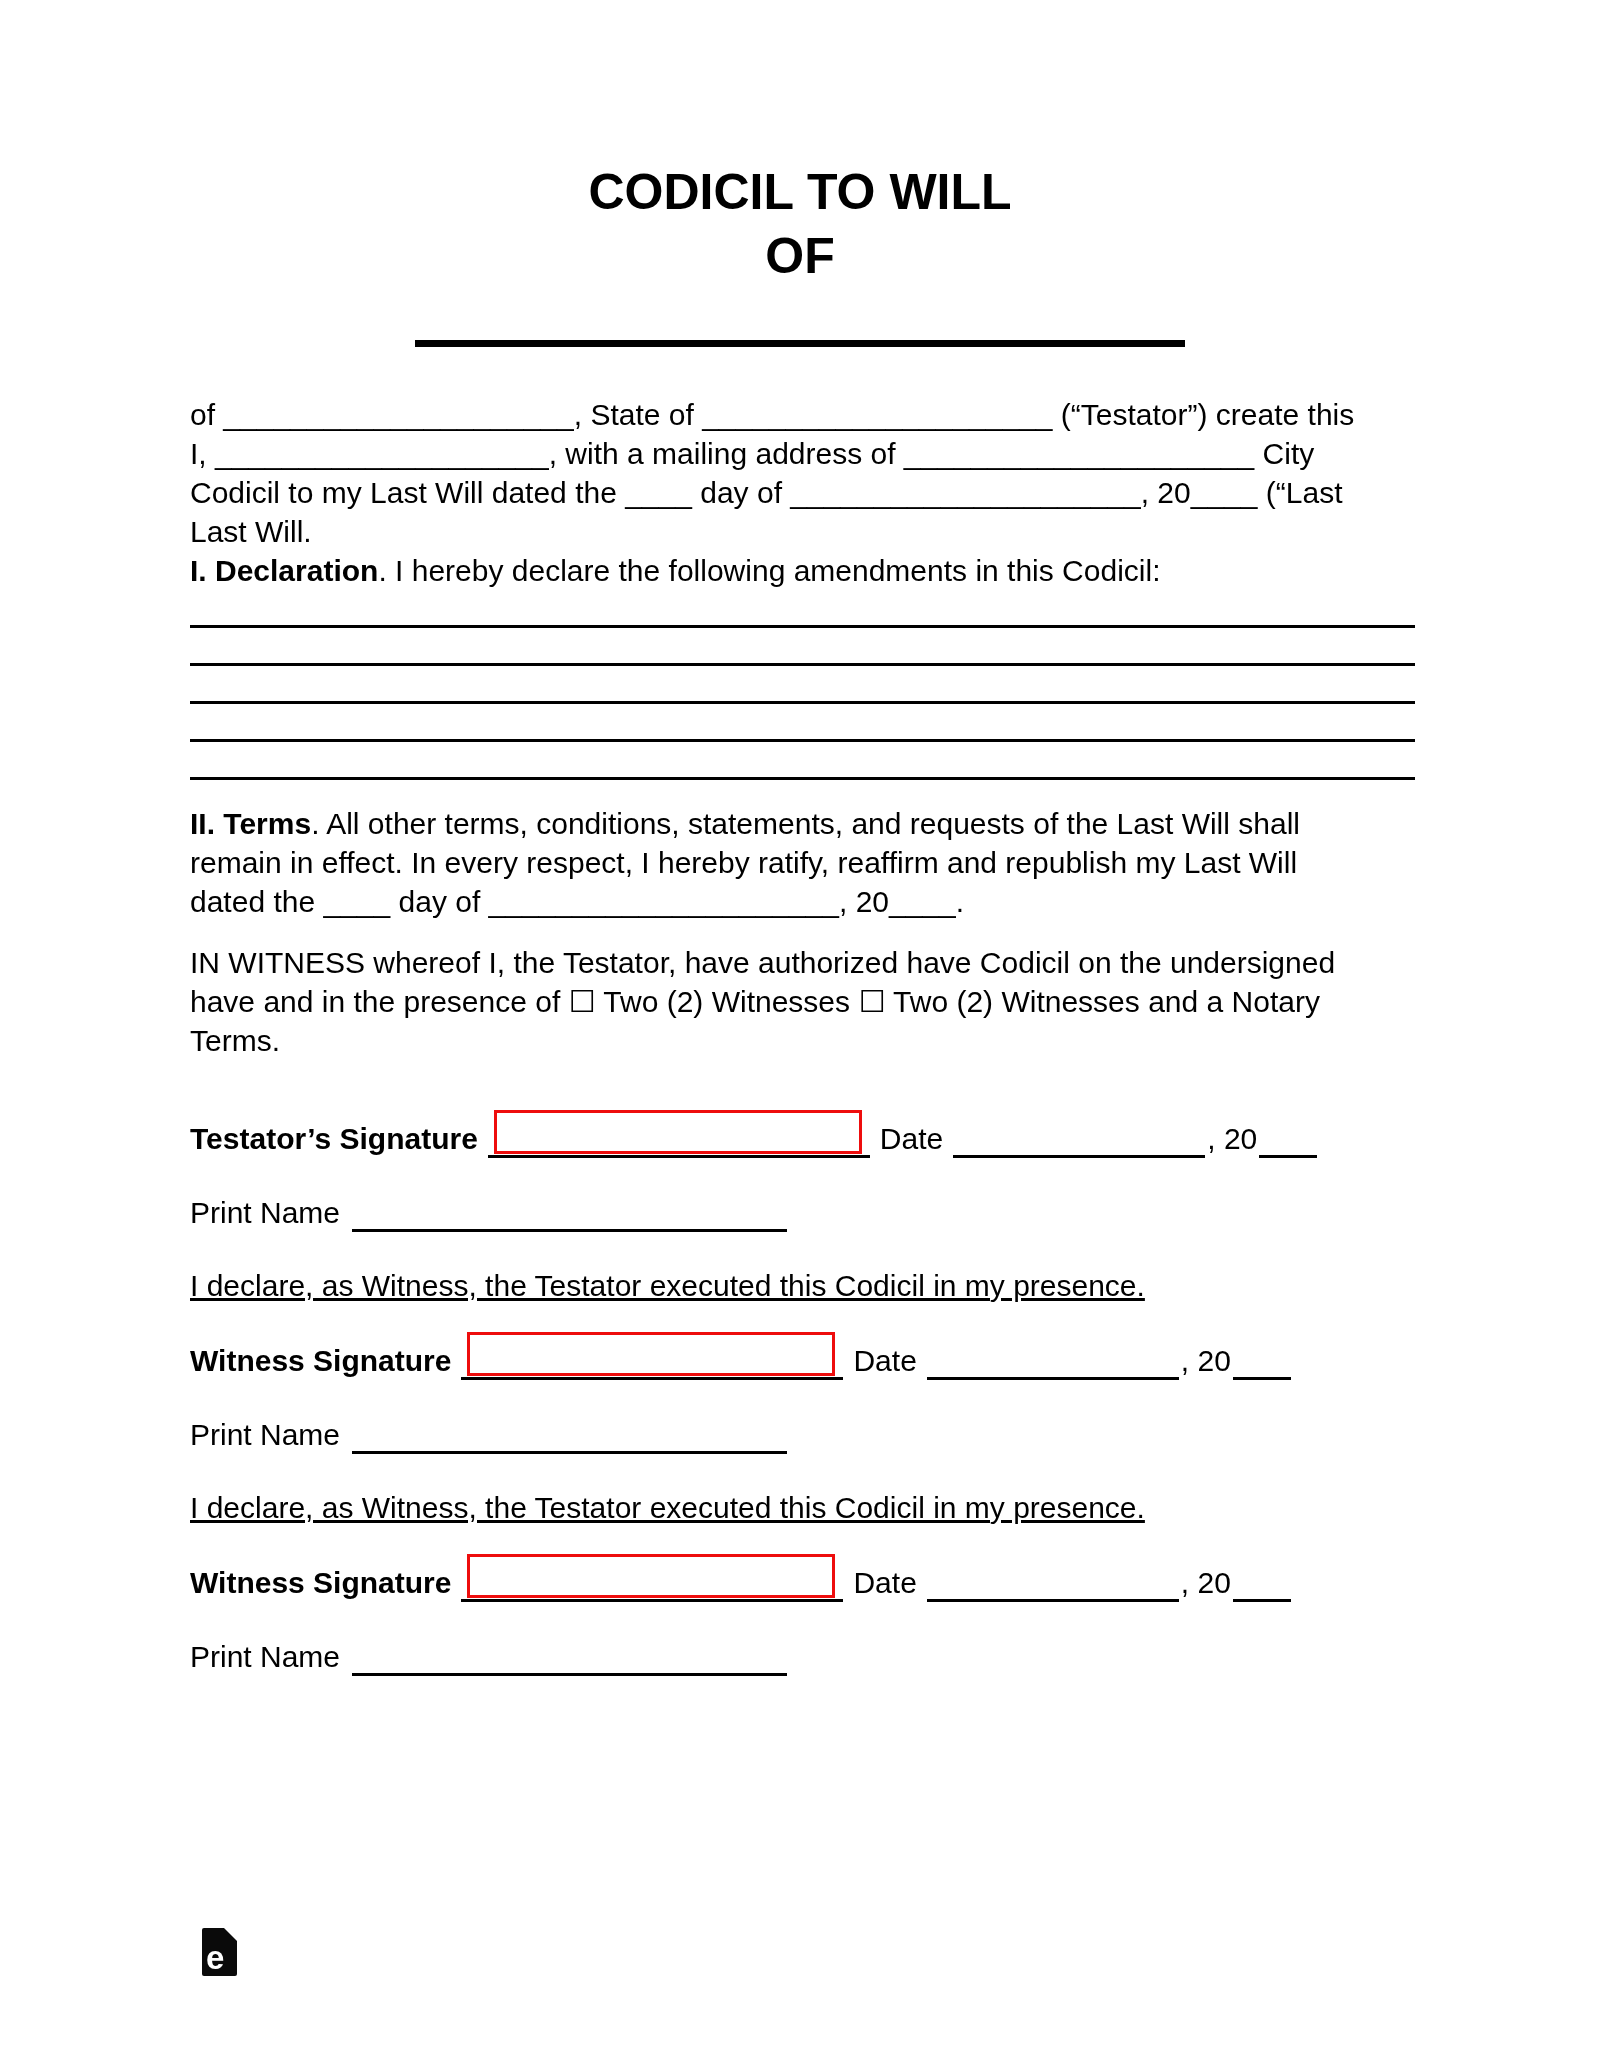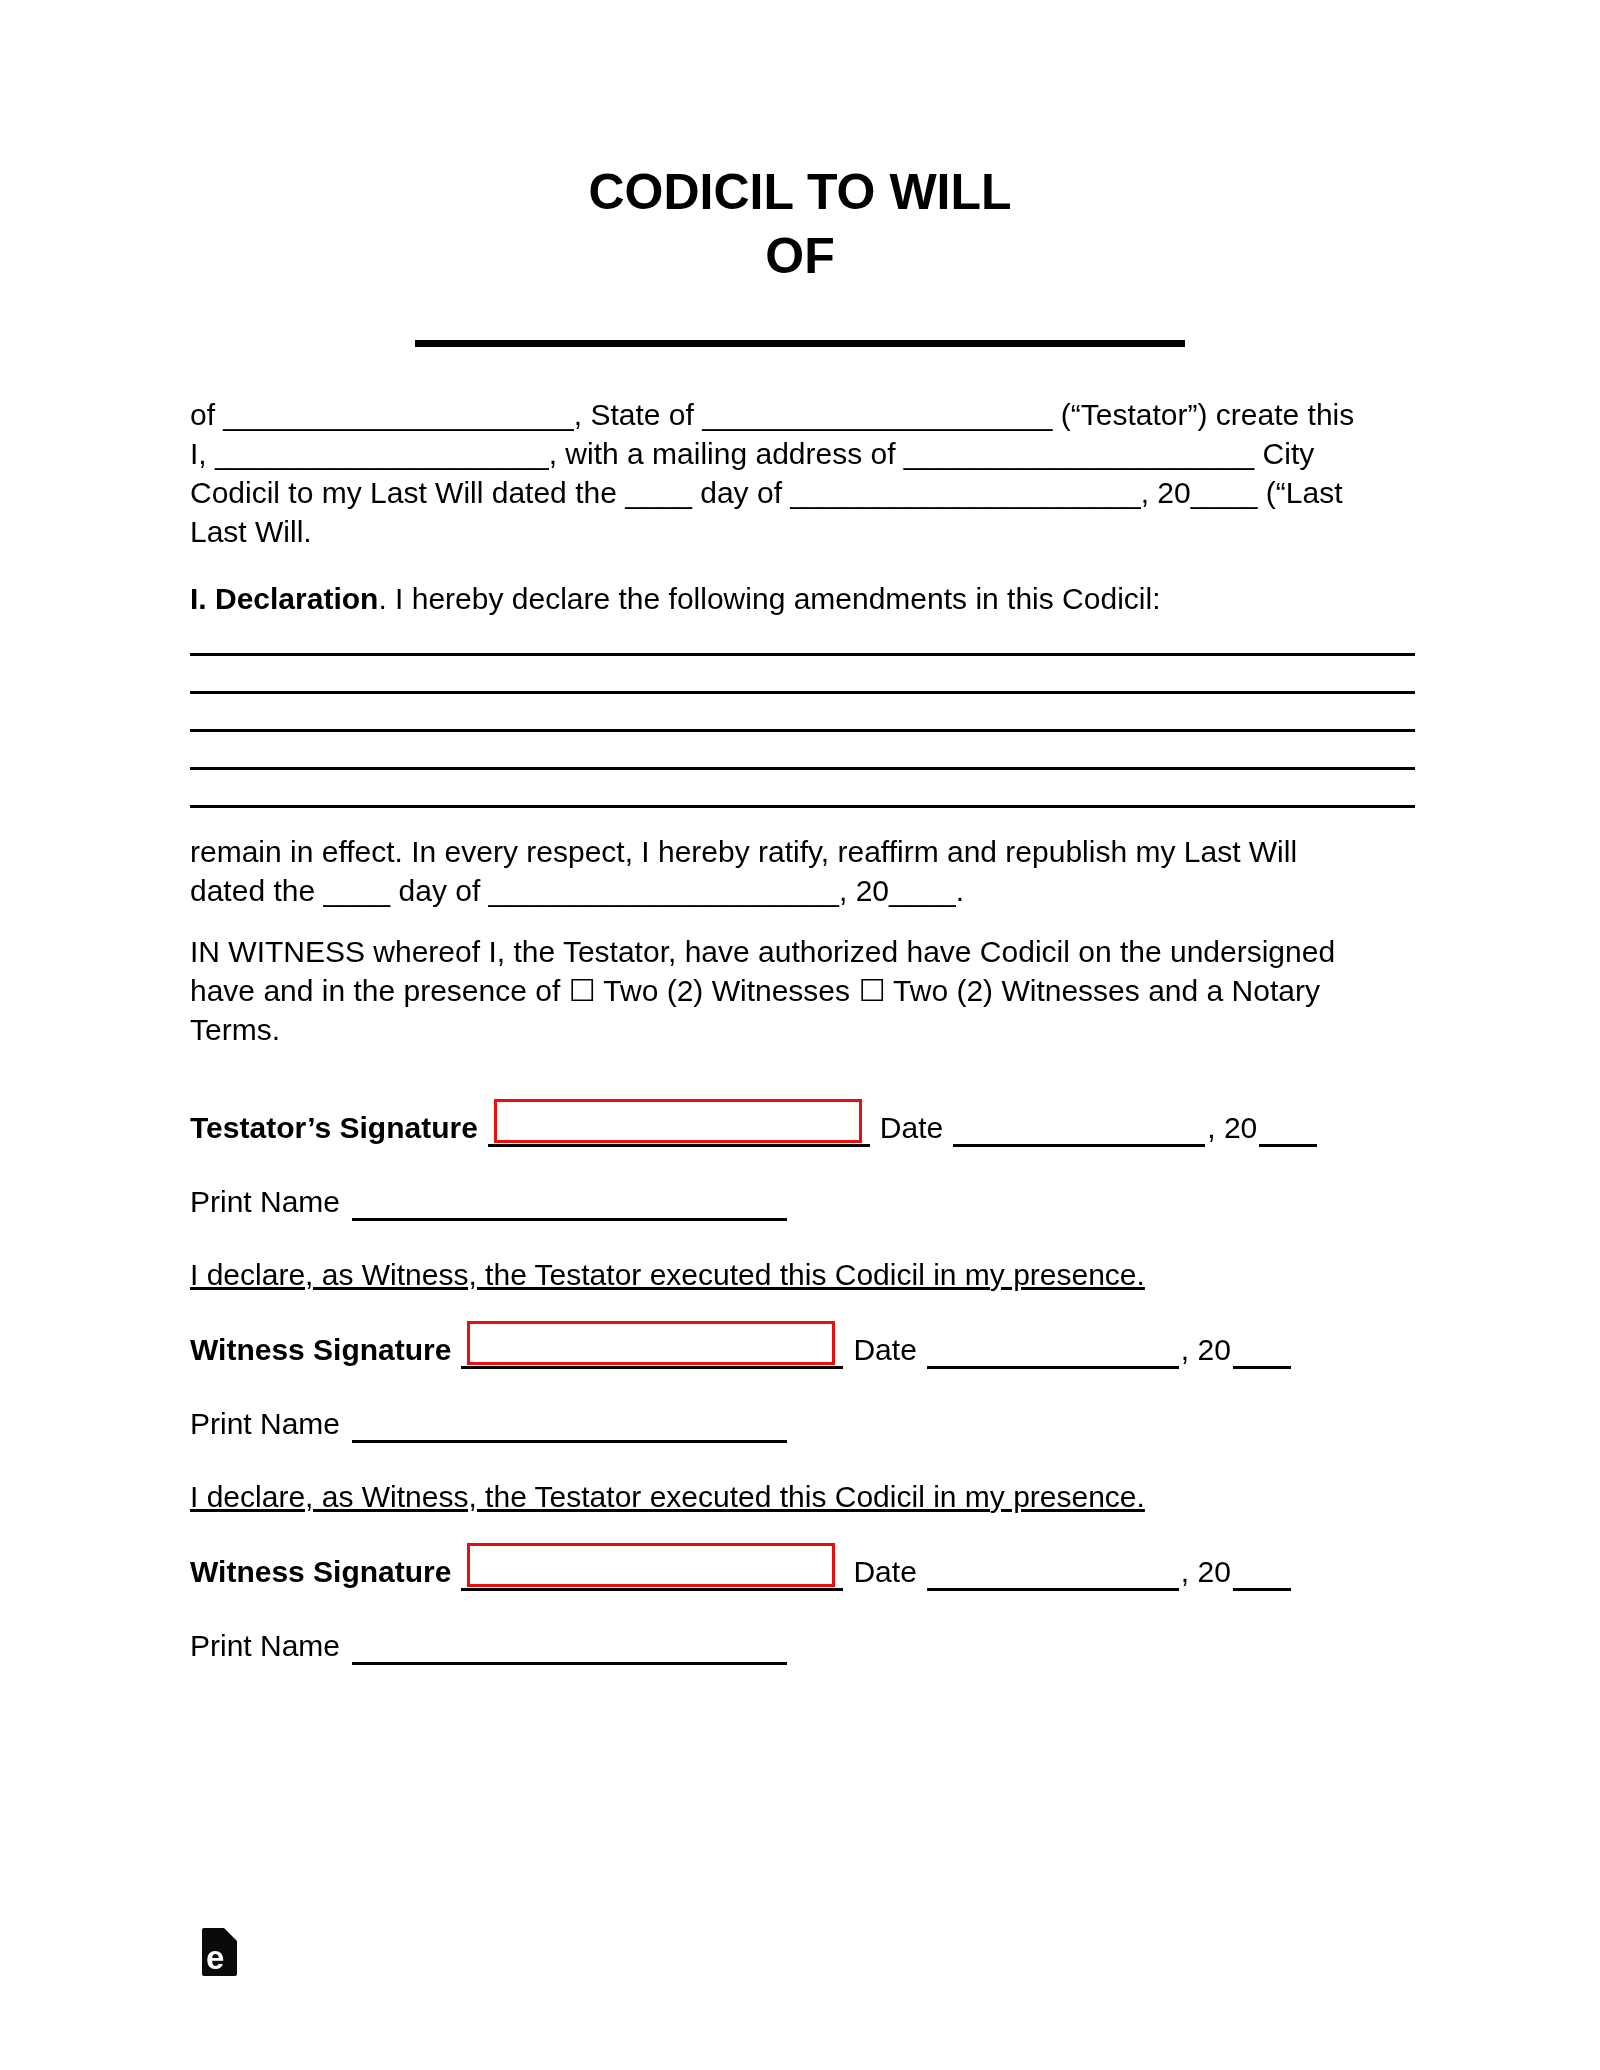--- a/index.html
+++ b/index.html
@@ -20,21 +20,21 @@
     text-align:center; font-weight:bold;
     font-size:50px; line-height:64px;
     letter-spacing:0;
   }
   .name-line {
     width:770px; height:7px; background:#000;
     margin:52px auto 0 auto;
   }
   .para div, .line { white-space:pre; }
   .intro { margin-top:48px; }
-  .sec-heading { margin-top:28px; white-space:pre; }
+  .sec-heading { white-space:pre; }
   .bold { font-weight:bold; }
   .blank-row {
     height:35px;
     border-bottom:3px solid #000;
   }
   .terms { margin-top:24px; }
   .witness-clause { margin-top:22px; }
   .cb { font-family:"DejaVu Sans",sans-serif; }
 
   .sig-row {
@@ -105,20 +105,21 @@
 
     <div>
       <div class="blank-row"></div>
       <div class="blank-row"></div>
       <div class="blank-row"></div>
       <div class="blank-row"></div>
       <div class="blank-row"></div>
     </div>
 
     <div class="para terms">
+      <div><span class="bold">II. Terms</span><span>. All other terms, conditions, statements, and requests of the Last Will shall</span></div>
       <div>remain in effect. In every respect, I hereby ratify, reaffirm and republish my Last Will</div>
       <div>dated the ____ day of _____________________, 20____.</div>
     </div>
 
     <div class="para witness-clause">
       <div>IN WITNESS whereof I, the Testator, have authorized have Codicil on the undersigned</div>
       <div><span>have and in the presence of </span><span class="cb">☐</span><span> Two (2) Witnesses </span><span class="cb">☐</span><span> Two (2) Witnesses and a Notary</span></div>
       <div>Terms.</div>
     </div>
 

